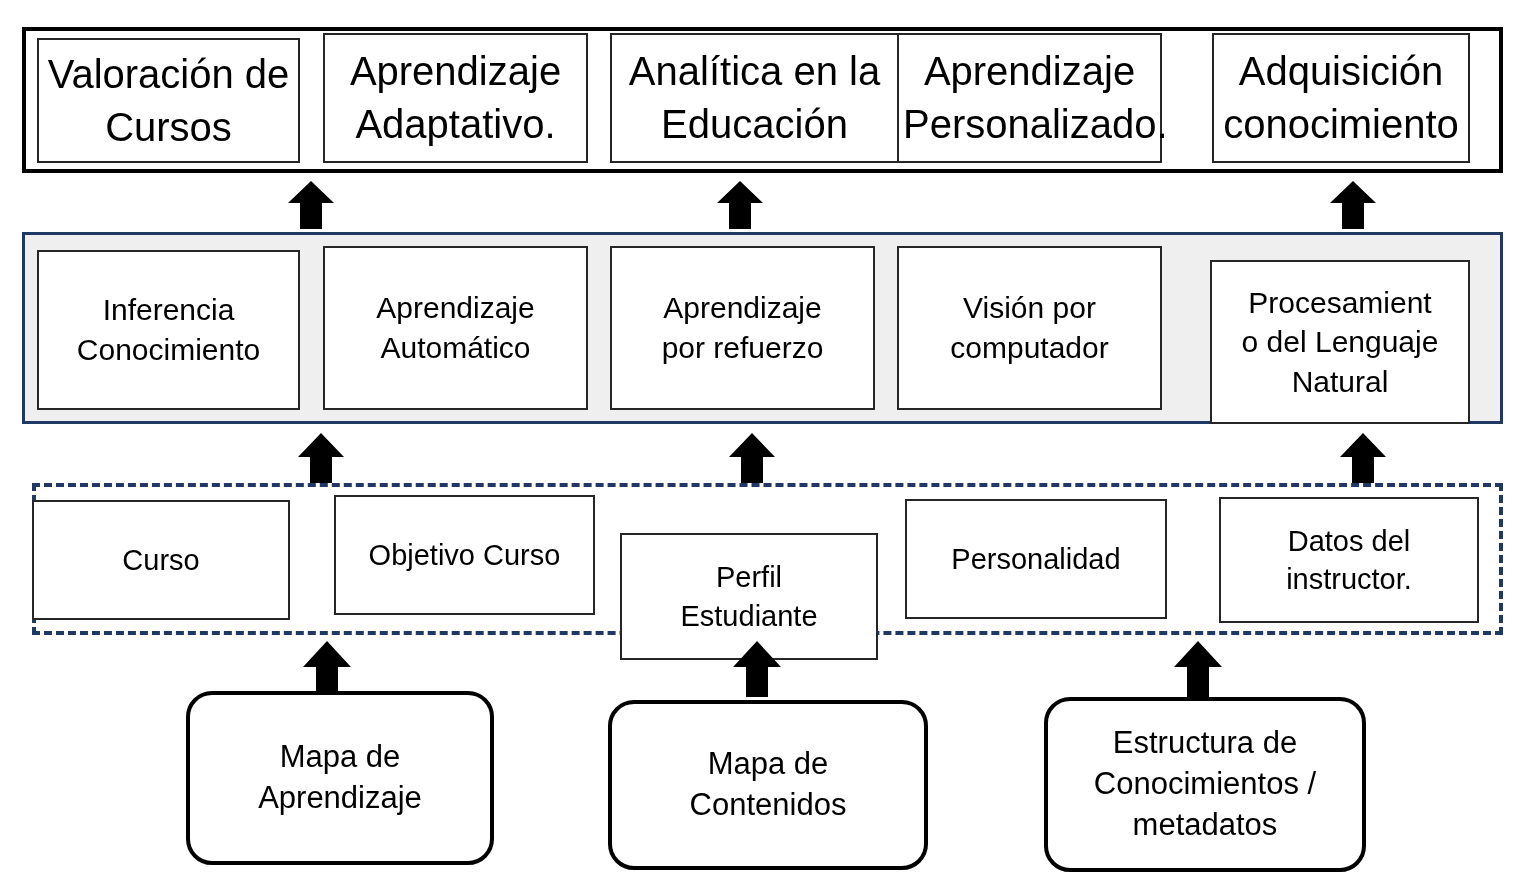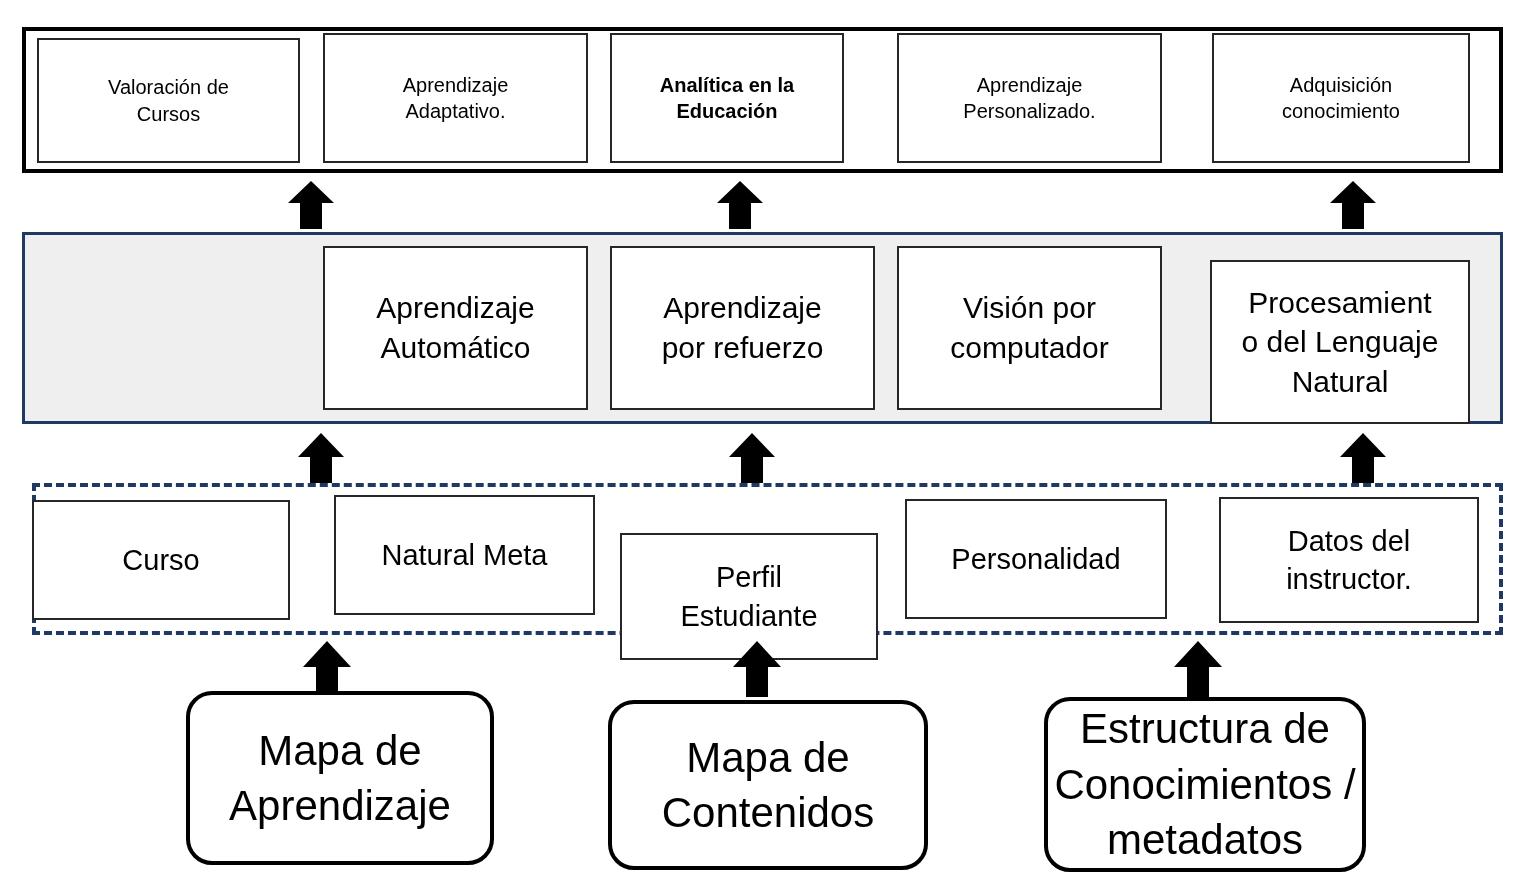--- a/index.html
+++ b/index.html
@@ -59,24 +59,24 @@
     border-radius: 26px;
   }
 
   .label {
     display: block;
     width: 100%;
     white-space: pre-line;
   }
 
   
-  .fs-top    { font-size: 20px; }
+  .fs-top    { font-size: 40px; }
   .fs-mid    { font-size: 30px; }
   .fs-data   { font-size: 29px; }
-  .fs-source { font-size: 42px; }
+  .fs-source { font-size: 31px; }
 
   
   .arrow {
     position: absolute;
   }
   .arrow svg { display: block; }
 </style>
 </head>
 <body>
 
@@ -88,21 +88,21 @@
   <div class="node node-thin fs-top" style="left:37px; top:38px; width:263px; height:125px;">
     <span class="label">Valoración de
 Cursos</span>
   </div>
 
   <div class="node node-thin fs-top" style="left:323px; top:33px; width:265px; height:130px;">
     <span class="label">Aprendizaje
 Adaptativo.</span>
   </div>
 
-  <div class="node node-thin fs-top" style="left:610px; top:33px; width:234px; height:130px;font-weight:bold;">
+  <div class="node node-thin fs-top" style="left:610px; top:33px; width:289px; height:130px;">
     <span class="label">Analítica en la
 Educación</span>
   </div>
 
   <div class="node node-thin fs-top" style="left:897px; top:33px; width:265px; height:130px;">
     <span class="label">Aprendizaje
 Personalizado.</span>
   </div>
 
   <div class="node node-thin fs-top" style="left:1212px; top:33px; width:258px; height:130px;">
@@ -122,20 +122,24 @@
   </div>
   <div class="arrow" style="left:1330px; top:181px; width:46px; height:48px;">
     <svg width="46" height="48" viewBox="0 0 46 48" aria-hidden="true">
       <polygon points="23,0 46,22 34,22 34,48 12,48 12,22 0,22" fill="#000000"></polygon>
     </svg>
   </div>
 
   <div class="band band-blue-solid" style="left:22px; top:232px; width:1481px; height:192px;">
   </div>
 
+  <div class="node node-thin fs-mid" style="left:37px; top:250px; width:263px; height:160px;">
+    <span class="label">Inferencia
+Conocimiento</span>
+  </div>
 
   <div class="node node-thin fs-mid" style="left:323px; top:246px; width:265px; height:164px;">
     <span class="label">Aprendizaje
 Automático</span>
   </div>
 
   <div class="node node-thin fs-mid" style="left:610px; top:246px; width:265px; height:164px;">
     <span class="label">Aprendizaje
 por refuerzo</span>
   </div>
@@ -168,21 +172,21 @@
   </div>
 
   <div class="band band-blue-dashed" style="left:32px; top:483px; width:1471px; height:152px;">
   </div>
 
   <div class="node node-thin fs-data" style="left:32px; top:500px; width:258px; height:120px;">
     <span class="label">Curso</span>
   </div>
 
   <div class="node node-thin fs-data" style="left:334px; top:495px; width:261px; height:120px;">
-    <span class="label">Natural Meta</span>
+    <span class="label">Objetivo Curso</span>
   </div>
 
   <div class="node node-thin fs-data" style="left:620px; top:497px; width:258px; height:127px;margin-top:36px;">
     <span class="label">Perfil
 Estudiante</span>
   </div>
 
   <div class="node node-thin fs-data" style="left:905px; top:499px; width:262px; height:120px;">
     <span class="label">Personalidad</span>
   </div>

